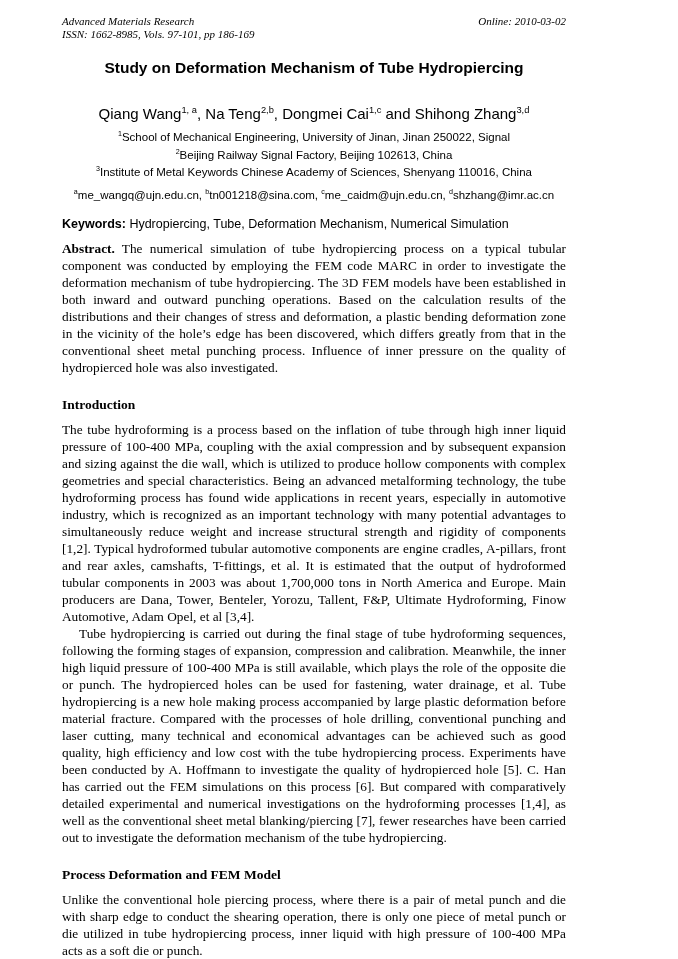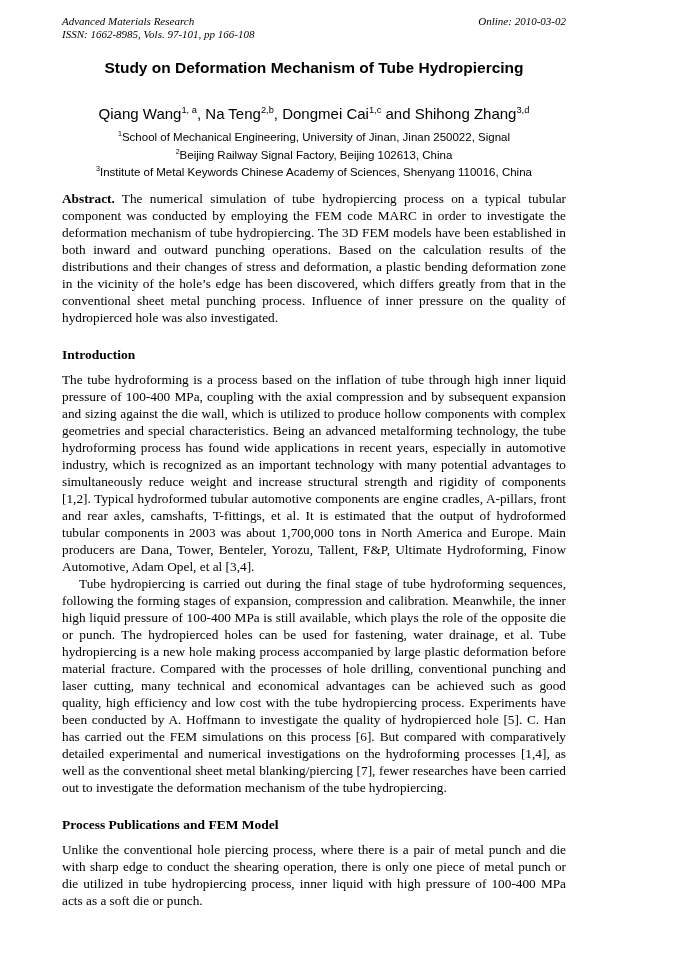--- a/index.html
+++ b/index.html
@@ -93,43 +93,49 @@
   .indent { text-indent: 17px; }
 </style>
 </head>
 <body>
 
 <div class="page">
 
   <div class="header-row">
     <div class="header-left">
       <div>Advanced Materials Research</div>
-      <div>ISSN: 1662-8985, Vols. 97-101, pp 166-108</div>
+      <div>ISSN: 1662-8985, Vols. 97-101, pp 186-169</div>
     </div>
     <div class="header-right">Online: 2010-03-02</div>
   </div>
 
   <div class="paper-title">Study on Deformation Mechanism of Tube Hydropiercing</div>
 
   <div class="authors">
     <span>Qiang Wang</span><sup>1, a</sup><span>, </span><span>Na Teng</span><sup>2,b</sup><span>, </span><span>Dongmei Cai</span><sup>1,c</sup><span> and </span><span>Shihong Zhang</span><sup>3,d</sup>
   </div>
 
   <div class="affiliations">
     <div class="affiliation"><sup>1</sup><span>School of Mechanical Engineering, University of Jinan, Jinan 250022, Signal</span></div>
     <div class="affiliation"><sup>2</sup><span>Beijing Railway Signal Factory, Beijing 102613, China</span></div>
     <div class="affiliation"><sup>3</sup><span>Institute of Metal Keywords Chinese Academy of Sciences, Shenyang 110016, China</span></div>
   </div>
 
+  <div class="emails">
+    <sup>a</sup><span>me_wangq@ujn.edu.cn</span><span>, </span><sup>b</sup><span>tn001218@sina.com</span><span>, </span><sup>c</sup><span>me_caidm@ujn.edu.cn</span><span>, </span><sup>d</sup><span>shzhang@imr.ac.cn</span>
+  </div>
 
+  <div class="keywords">
+    <span class="kw-label">Keywords:</span><span> Hydropiercing, Tube, Deformation Mechanism, Numerical Simulation</span>
+  </div>
 
   <p class="abstract">
     <span class="abs-label">Abstract.</span><span> The numerical simulation of tube hydropiercing process on a typical tubular component was conducted by employing the FEM code MARC in order to investigate the deformation mechanism of tube hydropiercing. The 3D FEM models have been established in both inward and outward punching operations. Based on the calculation results of the distributions and their changes of stress and deformation, a plastic bending deformation zone in the vicinity of the hole’s edge has been discovered, which differs greatly from that in the conventional sheet metal punching process. Influence of inner pressure on the quality of hydropierced hole was also investigated.</span>
   </p>
 
   <div class="section-heading">Introduction</div>
   <p class="body-par">The tube hydroforming is a process based on the inflation of tube through high inner liquid pressure of 100-400 MPa, coupling with the axial compression and by subsequent expansion and sizing against the die wall, which is utilized to produce hollow components with complex geometries and special characteristics. Being an advanced metalforming technology, the tube hydroforming process has found wide applications in recent years, especially in automotive industry, which is recognized as an important technology with many potential advantages to simultaneously reduce weight and increase structural strength and rigidity of components [1,2]. Typical hydroformed tubular automotive components are engine cradles, A-pillars, front and rear axles, camshafts, T-fittings, et al. It is estimated that the output of hydroformed tubular components in 2003 was about 1,700,000 tons in North America and Europe. Main producers are Dana, Tower, Benteler, Yorozu, Tallent, F&amp;P, Ultimate Hydroforming, Finow Automotive, Adam Opel, et al [3,4].</p>
   <p class="body-par indent">Tube hydropiercing is carried out during the final stage of tube hydroforming sequences, following the forming stages of expansion, compression and calibration. Meanwhile, the inner high liquid pressure of 100-400 MPa is still available, which plays the role of the opposite die or punch. The hydropierced holes can be used for fastening, water drainage, et al. Tube hydropiercing is a new hole making process accompanied by large plastic deformation before material fracture. Compared with the processes of hole drilling, conventional punching and laser cutting, many technical and economical advantages can be achieved such as good quality, high efficiency and low cost with the tube hydropiercing process. Experiments have been conducted by A. Hoffmann to investigate the quality of hydropierced hole [5]. C. Han has carried out the FEM simulations on this process [6]. But compared with comparatively detailed experimental and numerical investigations on the hydroforming processes [1,4], as well as the conventional sheet metal blanking/piercing [7], fewer researches have been carried out to investigate the deformation mechanism of the tube hydropiercing.</p>
 
-  <div class="section-heading">Process Publications and FEM Model</div>
+  <div class="section-heading">Process Deformation and FEM Model</div>
   <p class="body-par">Unlike the conventional hole piercing process, where there is a pair of metal punch and die with sharp edge to conduct the shearing operation, there is only one piece of metal punch or die utilized in tube hydropiercing process, inner liquid with high pressure of 100-400 MPa acts as a soft die or punch.</p>
 
 </div>
 
 </body></html>

